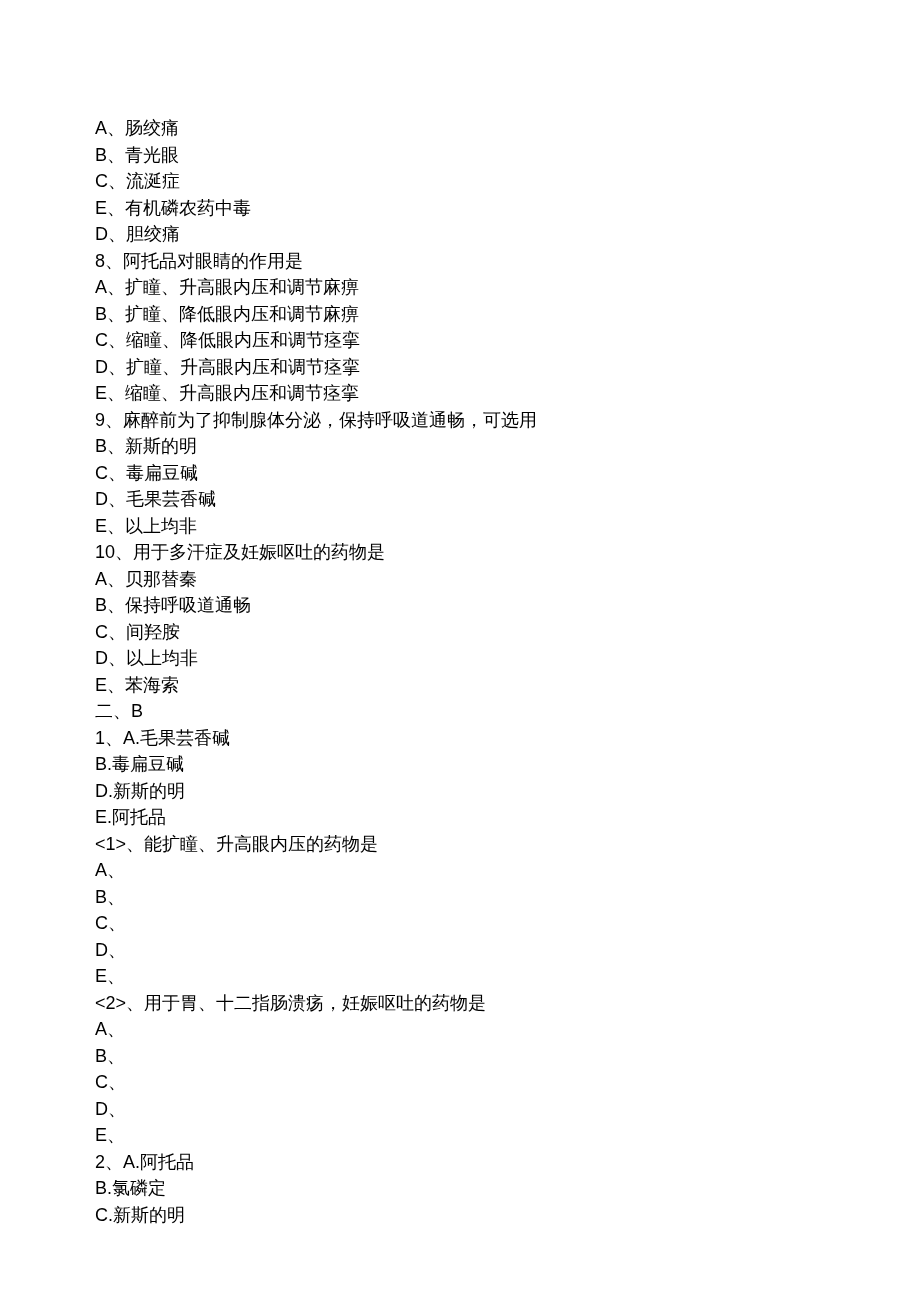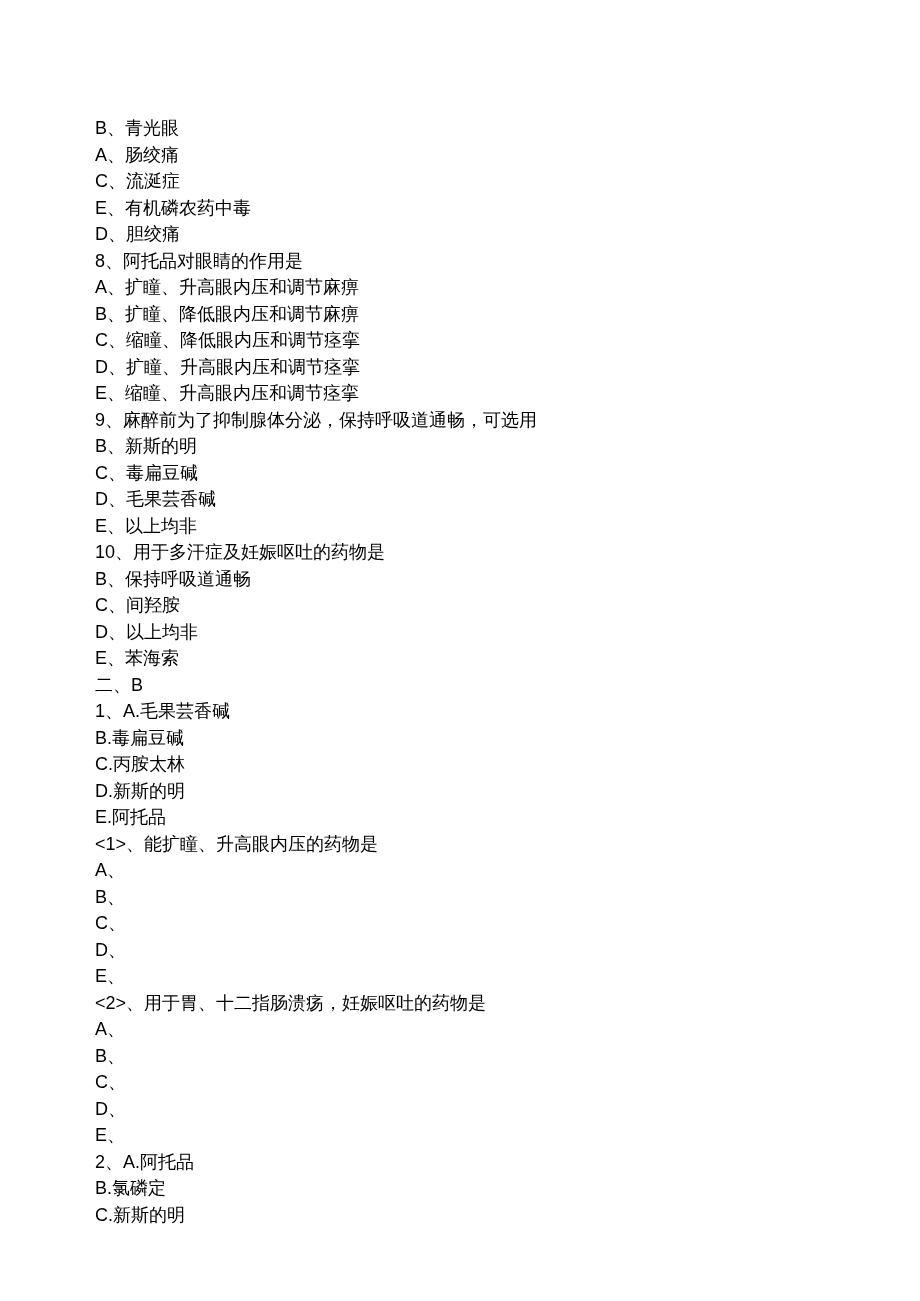--- a/index.html
+++ b/index.html
@@ -23,45 +23,45 @@
       white-space: nowrap;
     }
     .arial {
       font-family: Arial, sans-serif;
     }
   </style>
 </head>
 <body>
 
 <div id="content">
+    <div class="line"><span><span class="arial">A</span><span>、</span></span><span>肠绞痛</span></div>
     <div class="line"><span><span class="arial">B</span><span>、</span></span><span>青光眼</span></div>
-    <div class="line"><span><span class="arial">A</span><span>、</span></span><span>肠绞痛</span></div>
     <div class="line"><span><span class="arial">C</span><span>、</span></span><span>流涎症</span></div>
     <div class="line"><span><span class="arial">E</span><span>、</span></span><span>有机磷农药中毒</span></div>
     <div class="line"><span><span class="arial">D</span><span>、</span></span><span>胆绞痛</span></div>
     <div class="line"><span><span class="arial">8</span><span>、</span></span><span>阿托品对眼睛的作用是</span></div>
     <div class="line"><span><span class="arial">A</span><span>、</span></span><span>扩瞳、升高眼内压和调节麻痹</span></div>
     <div class="line"><span><span class="arial">B</span><span>、</span></span><span>扩瞳、降低眼内压和调节麻痹</span></div>
     <div class="line"><span><span class="arial">C</span><span>、</span></span><span>缩瞳、降低眼内压和调节痉挛</span></div>
     <div class="line"><span><span class="arial">D</span><span>、</span></span><span>扩瞳、升高眼内压和调节痉挛</span></div>
     <div class="line"><span><span class="arial">E</span><span>、</span></span><span>缩瞳、升高眼内压和调节痉挛</span></div>
     <div class="line"><span><span class="arial">9</span><span>、</span></span><span>麻醉前为了抑制腺体分泌，保持呼吸道通畅，可选用</span></div>
     <div class="line"><span><span class="arial">B</span><span>、</span></span><span>新斯的明</span></div>
     <div class="line"><span><span class="arial">C</span><span>、</span></span><span>毒扁豆碱</span></div>
     <div class="line"><span><span class="arial">D</span><span>、</span></span><span>毛果芸香碱</span></div>
     <div class="line"><span><span class="arial">E</span><span>、</span></span><span>以上均非</span></div>
     <div class="line"><span><span class="arial">1</span><span class="arial">0</span><span>、</span></span><span>用于多汗症及妊娠呕吐的药物是</span></div>
+    <div class="line"><span><span class="arial">A</span><span>、</span></span><span>贝那替秦</span></div>
     <div class="line"><span><span class="arial">B</span><span>、</span></span><span>保持呼吸道通畅</span></div>
     <div class="line"><span><span class="arial">C</span><span>、</span></span><span>间羟胺</span></div>
     <div class="line"><span><span class="arial">D</span><span>、</span></span><span>以上均非</span></div>
     <div class="line"><span><span class="arial">E</span><span>、</span></span><span>苯海索</span></div>
     <div class="line"><span>二、</span><span class="arial">B</span></div>
     <div class="line"><span><span class="arial">1</span><span>、</span><span class="arial">A</span><span class="arial">.</span></span><span>毛果芸香碱</span></div>
     <div class="line"><span><span class="arial">B</span><span class="arial">.</span></span><span>毒扁豆碱</span></div>
-    <div class="line"><span><span class="arial">C</span><span class="arial">.</span></span><span>丙胺太林</span></div>
     <div class="line"><span><span class="arial">D</span><span class="arial">.</span></span><span>新斯的明</span></div>
     <div class="line"><span><span class="arial">E</span><span class="arial">.</span></span><span>阿托品</span></div>
     <div class="line"><span><span class="arial">&lt;</span><span class="arial">1</span><span class="arial">&gt;</span><span>、</span></span><span>能扩瞳、升高眼内压的药物是</span></div>
     <div class="line"><span><span class="arial">A</span><span>、</span></span><span></span></div>
     <div class="line"><span><span class="arial">B</span><span>、</span></span><span></span></div>
     <div class="line"><span><span class="arial">C</span><span>、</span></span><span></span></div>
     <div class="line"><span><span class="arial">D</span><span>、</span></span><span></span></div>
     <div class="line"><span><span class="arial">E</span><span>、</span></span><span></span></div>
     <div class="line"><span><span class="arial">&lt;</span><span class="arial">2</span><span class="arial">&gt;</span><span>、</span></span><span>用于胃、十二指肠溃疡，妊娠呕吐的药物是</span></div>
     <div class="line"><span><span class="arial">A</span><span>、</span></span><span></span></div>

